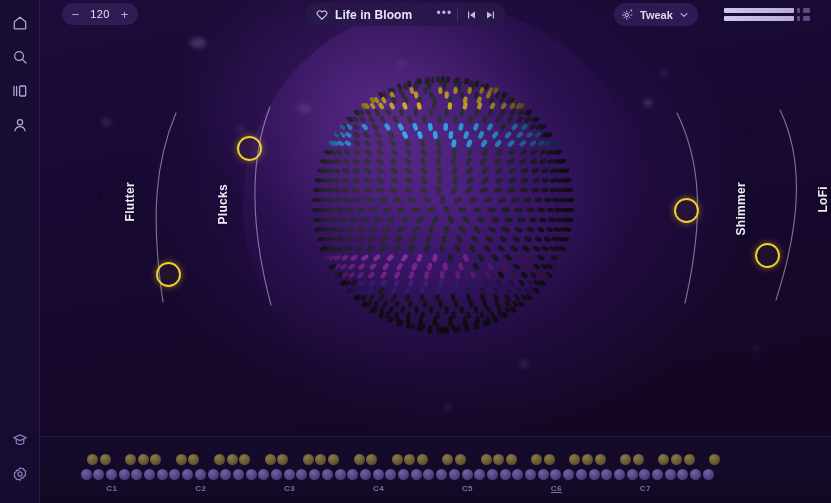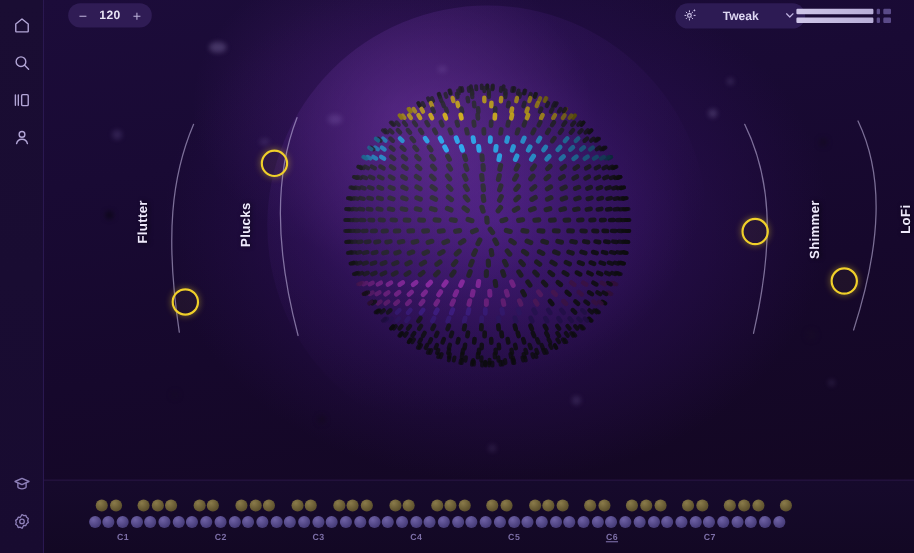--- a/index.html
+++ b/index.html
@@ -53,21 +53,21 @@
     display:flex; align-items:center; gap:3px;
     height:22px; padding:0 5px;
     background:rgba(52,32,92,.82); border-radius:11px;
   }
   .bpm-btn {
     width:17px; height:17px; border:none; background:transparent;
     color:#b9aed6; font-size:13px; line-height:1; cursor:pointer;
     display:flex; align-items:center; justify-content:center; border-radius:50%;
   }
   .bpm-val {
-    color:#e8e4f5; font-size:11px; font-weight:bold; letter-spacing:.4px;
+    color:#e8e4f5; font-size:11px; font-weight:normal; letter-spacing:.4px;
     min-width:26px; text-align:center; user-select:none;
   }
 
   .track-pill {
     position:absolute; left:266px; top:3px;
     display:flex; align-items:center; height:23px;
     background:rgba(40,24,74,.92); border-radius:12px;
     padding:0 4px 0 10px; gap:0;
   }
   .heart { margin-right:7px; display:flex; align-items:center; }
@@ -77,21 +77,21 @@
   }
   .tp-btn {
     width:20px; height:20px; display:flex; align-items:center; justify-content:center;
     cursor:pointer; border-radius:5px; color:#bdb2da;
   }
   .tp-dots { font-size:12px; letter-spacing:1px; line-height:6px; padding-bottom:4px; }
   .tp-sep { width:1px; height:14px; background:rgba(140,120,190,.25); margin:0 3px; }
 
   .tweak {
     position:absolute; left:574px; top:3px;
-    display:flex; align-items:center; gap:23px; height:23px;
+    display:flex; align-items:center; gap:6px; height:23px;
     background:rgba(48,29,88,.9); border-radius:12px; padding:0 9px 0 8px;
     cursor:pointer;
   }
   .tweak-label { color:#ded7f2; font-size:11px; font-weight:bold; }
 
   .meters { position:absolute; left:684px; top:8px; width:100px; height:16px; }
   .meter-row { display:flex; align-items:center; gap:3px; margin-bottom:3px; }
   .meter-bar {
     height:5px; border-radius:1px;
     background:linear-gradient(90deg,#cfc6e8,#b8aed8);
@@ -926,20 +926,42 @@
   </div>
 
   <div class="topbar">
 
     <div class="bpm">
       <button class="bpm-btn">−</button>
       <span class="bpm-val">120</span>
       <button class="bpm-btn">+</button>
     </div>
 
+    <div class="track-pill">
+      <span class="heart">
+        <svg width="12" height="12" viewBox="0 0 24 24" fill="none" stroke="#cfc4ea" stroke-width="2.2" stroke-linejoin="round">
+          <path d="M12 20.5 3.8 12.3a5 5 0 0 1 7.1-7.1l1.1 1.1 1.1-1.1a5 5 0 0 1 7.1 7.1z"></path>
+        </svg>
+      </span>
+      <span class="track-name">Life in Bloom</span>
+      <div class="tp-btn">
+        <span class="tp-dots">•••</span>
+      </div>
+      <div class="tp-sep"></div>
+      <div class="tp-btn">
+        <svg width="12" height="12" viewBox="0 0 24 24" fill="#c4b9e0">
+            <path d="M6 5h2.4v14H6zM20 5v14L9.6 12z"></path>
+          </svg>
+      </div>
+      <div class="tp-btn">
+        <svg width="12" height="12" viewBox="0 0 24 24" fill="#c4b9e0">
+            <path d="M15.6 5H18v14h-2.4zM4 5l10.4 7L4 19z"></path>
+          </svg>
+      </div>
+    </div>
 
     <div class="tweak">
       <span>
         <svg width="12" height="12" viewBox="0 0 24 24" fill="#d8cdf2">
           <circle cx="9.5" cy="14" r="3.3" fill="none" stroke="#d8cdf2" stroke-width="2"></circle>
           <path d="M9.5 7.6v-2M9.5 22.4v-2M3.1 14h-2M17.9 14h2M5 9.5 3.6 8.1M14 18.5l1.4 1.4M14 9.5l1.4-1.4M5 18.5 3.6 19.9" stroke="#d8cdf2" stroke-width="1.8" stroke-linecap="round"></path>
           <path d="M18.5 2.2l.75 1.9 1.9.75-1.9.75-.75 1.9-.75-1.9-1.9-.75 1.9-.75z"></path>
         </svg>
       </span>
       <span class="tweak-label">Tweak</span>

